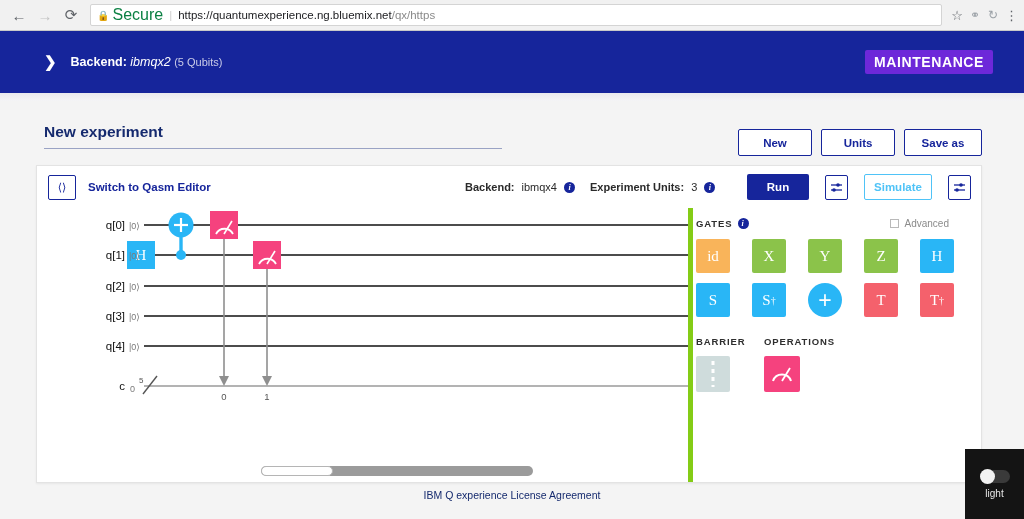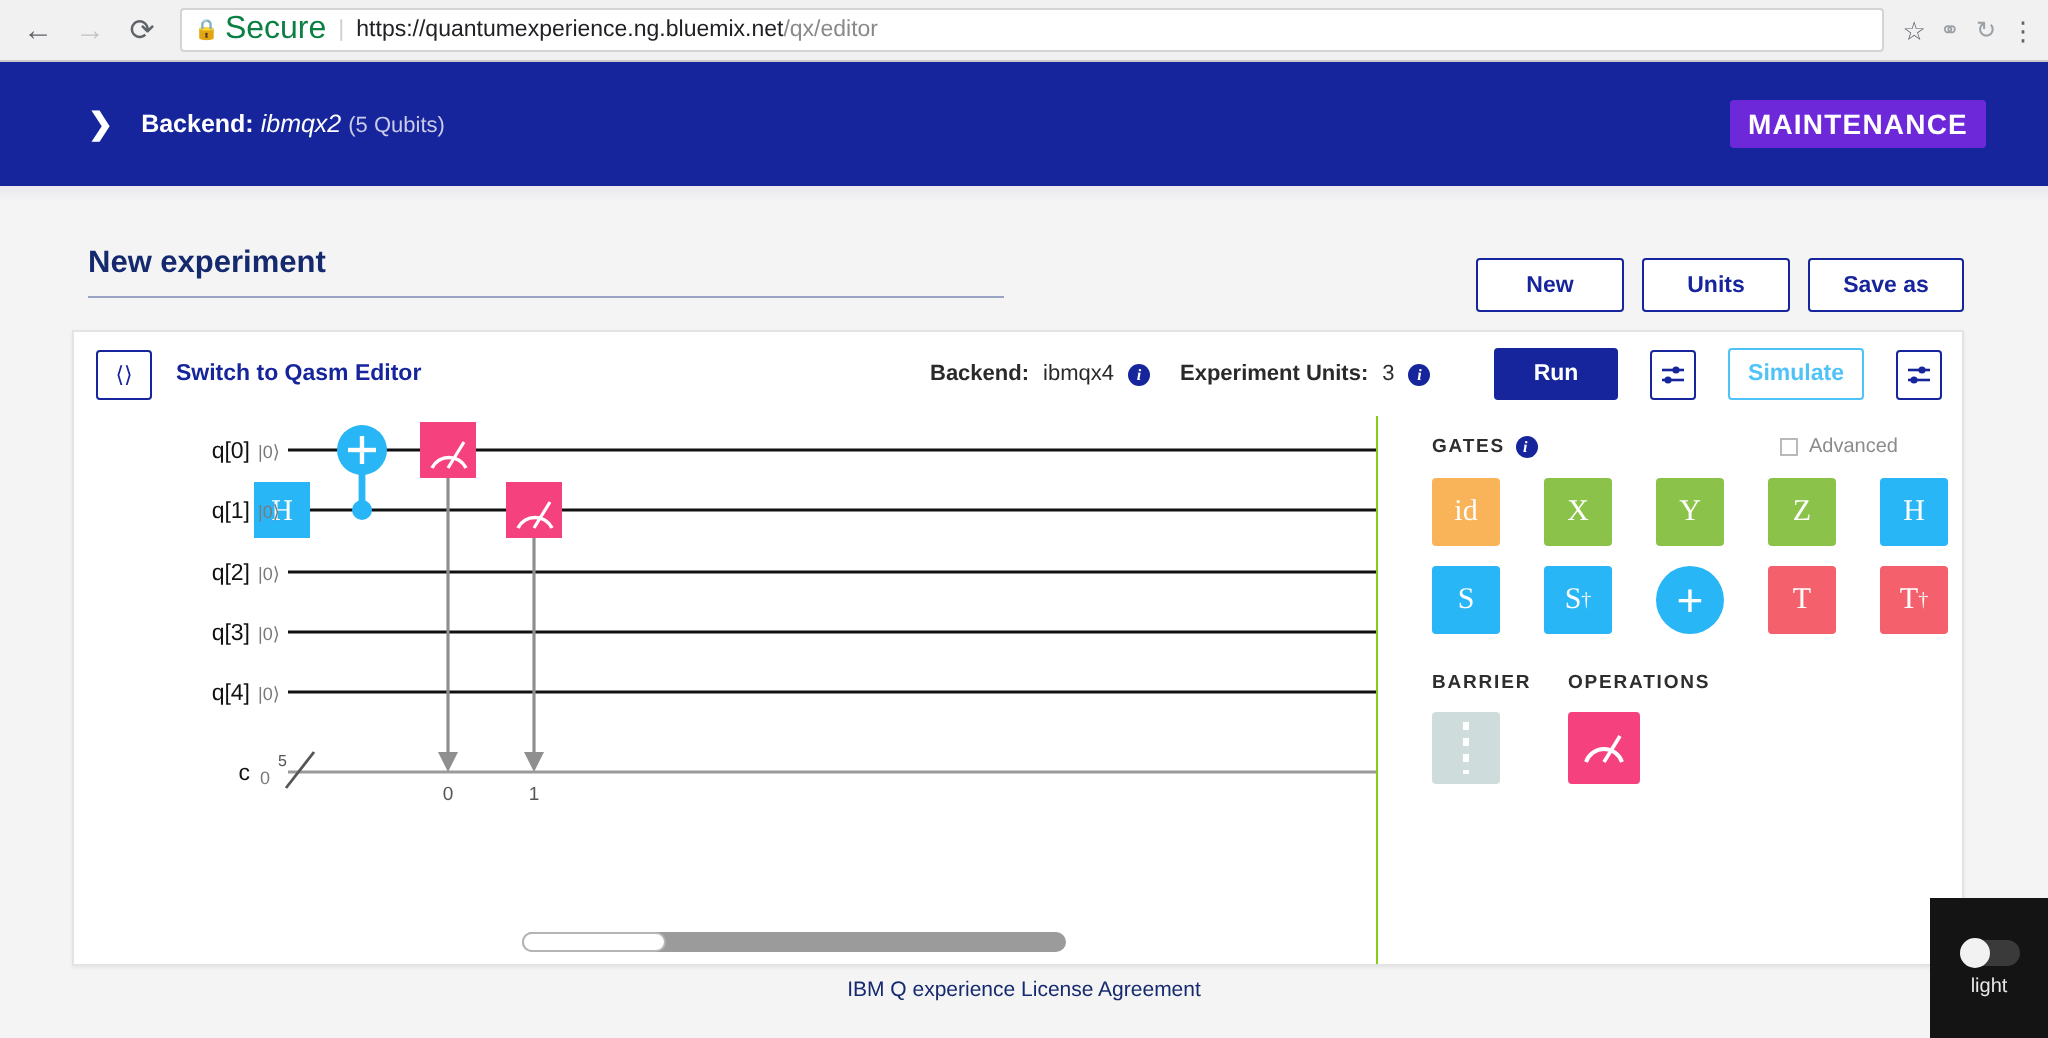--- a/index.html
+++ b/index.html
@@ -127,21 +127,21 @@
     cursor:pointer;
   }
 
   
   .circuit-area{
     position:absolute; left:0; top:42px; right:293px; bottom:0;
     overflow:hidden;
   }
   .palette{
     position:absolute; right:0; top:42px; width:293px; bottom:0;
-    border-left:1px solid #84cc16; padding:10px 0 0 27px; background:#fff;
+    border-left:5px solid #84cc16; padding:10px 0 0 3px; background:#fff;
   }
   .sec-head{
     font-size:9.5px; font-weight:bold; letter-spacing:.9px; color:#2e2e2e;
     display:flex; align-items:center; gap:5px;
   }
   .advanced-wrap{
     position:absolute; right:32px; top:10px;
     display:flex; align-items:center; gap:6px;
   }
   .adv-box{ width:9px; height:9px; border:1px solid #b9b9b9; background:#fff; }
@@ -209,21 +209,21 @@
 
 <div class="browser-bar">
   <div class="nav-btn">←</div>
   <div class="nav-btn disabled">→</div>
   <div class="nav-btn">⟳</div>
   <div class="omnibox">
     <span class="lock">🔒</span>
     <span class="secure-word">Secure</span>
     <span class="omni-sep">|</span>
     <span class="url-strong">https://quantumexperience.ng.bluemix.net</span>
-      <span class="url-dim">/qx/editor</span>
+      <span class="url-dim">/qx/https</span>
   </div>
   <div class="star-icon">☆</div>
   <div class="ext-icon">⚭</div>
   <div class="ext-icon">↻</div>
   <div class="menu-icon">⋮</div>
 </div>
 
 <div class="backend-banner">
   <span class="chev">❯</span>
   <span class="backend-text">

